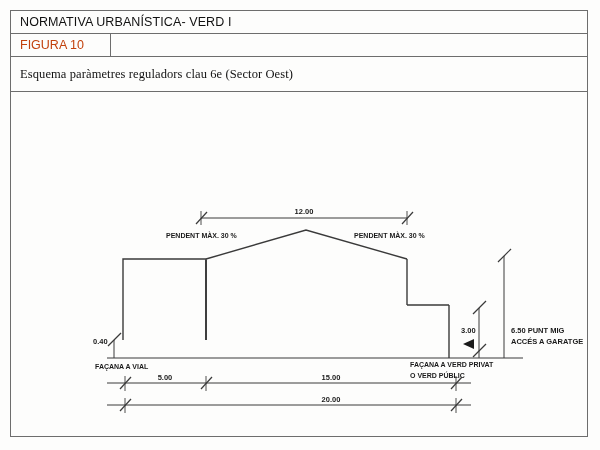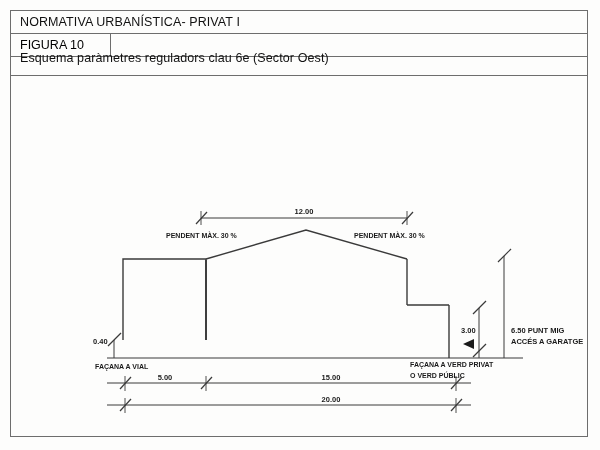--- a/index.html
+++ b/index.html
@@ -37,22 +37,23 @@
   }
   #hdr-row-title {
     top: 0;
     height: 23px;
   }
   #hdr-row-figure {
     top: 23px;
     height: 23px;
   }
   #hdr-row-subtitle {
-    top: 30px;
+    top: 46px;
     height: 35px;
+    font-family: Liberation Serif, serif;
   }
 
   .hdr-text {
     position: absolute;
     left: 9px;
     top: 50%;
     transform: translateY(-50%);
     font-size: 12.5px;
     color: #111;
     white-space: nowrap;
@@ -66,21 +67,21 @@
     height: 100%;
     border-right: 1.5px solid #6d6d6d;
     box-sizing: border-box;
   }
   #figura-label {
     position: absolute;
     left: 9px;
     top: 50%;
     transform: translateY(-50%);
     font-size: 12.5px;
-    color: #000000;
+    color: #c2410c;
     white-space: nowrap;
   }
   #subtitle-text {
     font-size: 12.5px;
   }
 
   
   #drawing-area {
     position: absolute;
     left: 0;
@@ -109,21 +110,21 @@
     font-size: 7.5px;
     fill: #1a1a1a;
   }
 </style>
 </head>
 <body>
 
 <div id="doc-frame">
 
   <div class="hdr-row" id="hdr-row-title">
-    <div class="hdr-text">NORMATIVA URBANÍSTICA- PRIVAT I</div>
+    <div class="hdr-text">NORMATIVA URBANÍSTICA- VERD I</div>
   </div>
 
   <div class="hdr-row" id="hdr-row-figure">
     <div id="figura-cell">
       <div id="figura-label">FIGURA 10</div>
     </div>
     <div class="hdr-text" style="left:110px;"></div>
   </div>
 
   <div class="hdr-row" id="hdr-row-subtitle">

